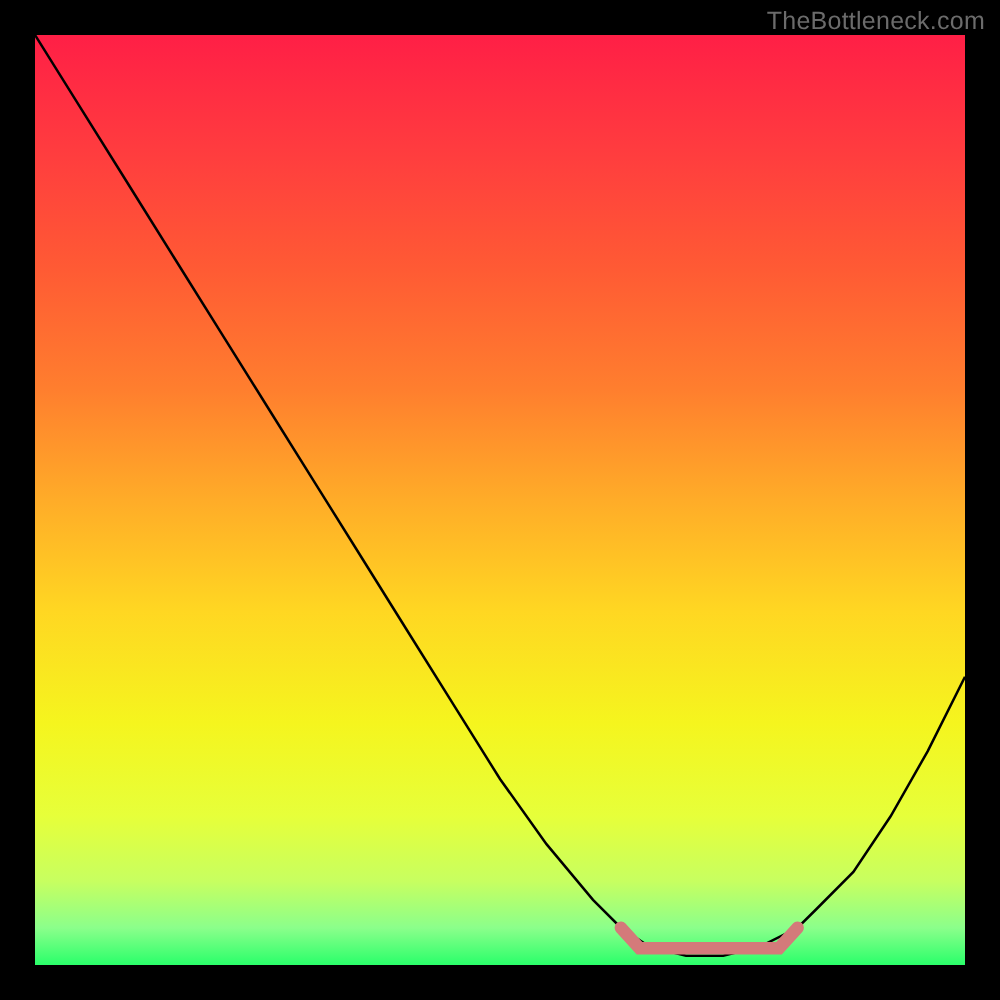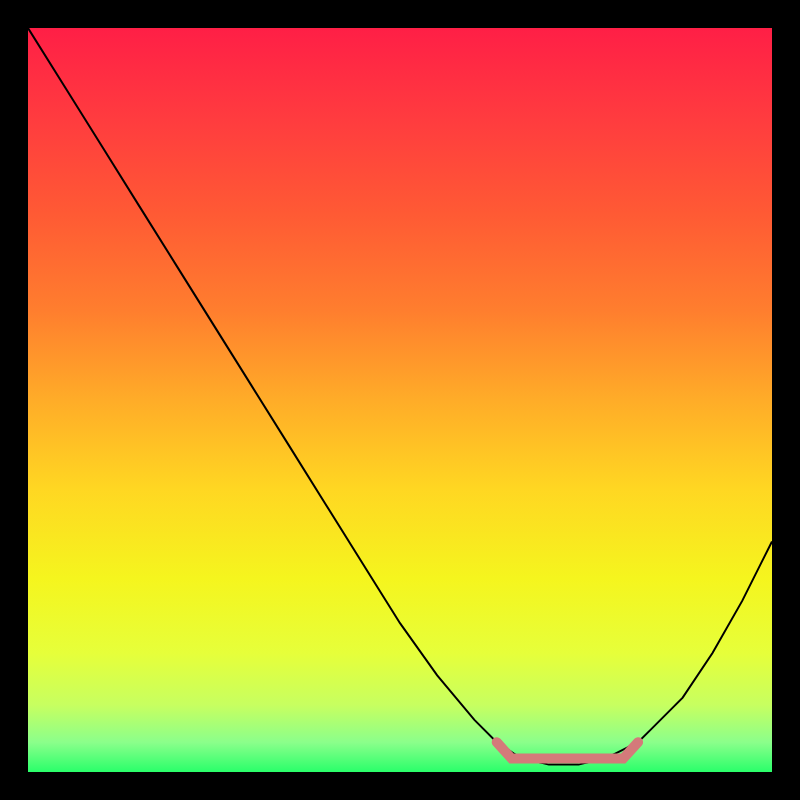--- a/index.html
+++ b/index.html
@@ -36,20 +36,21 @@
   }
   svg {
     display: block;
   }
 </style>
 </head>
 <body>
 
 <div class="frame">
 
+  <div class="watermark">TheBottleneck.com</div>
 
   <div class="plot-area">
     <svg id="chart-svg" width="744" height="744" viewBox="0 0 744 744">
       <defs>
         <linearGradient id="bg-grad" x1="0" y1="0" x2="0" y2="1">
             <stop offset="0%" stop-color="#ff1f46"></stop>
             <stop offset="12%" stop-color="#ff3b3f"></stop>
             <stop offset="25%" stop-color="#ff5a34"></stop>
             <stop offset="38%" stop-color="#ff7e2e"></stop>
             <stop offset="50%" stop-color="#ffac28"></stop>

